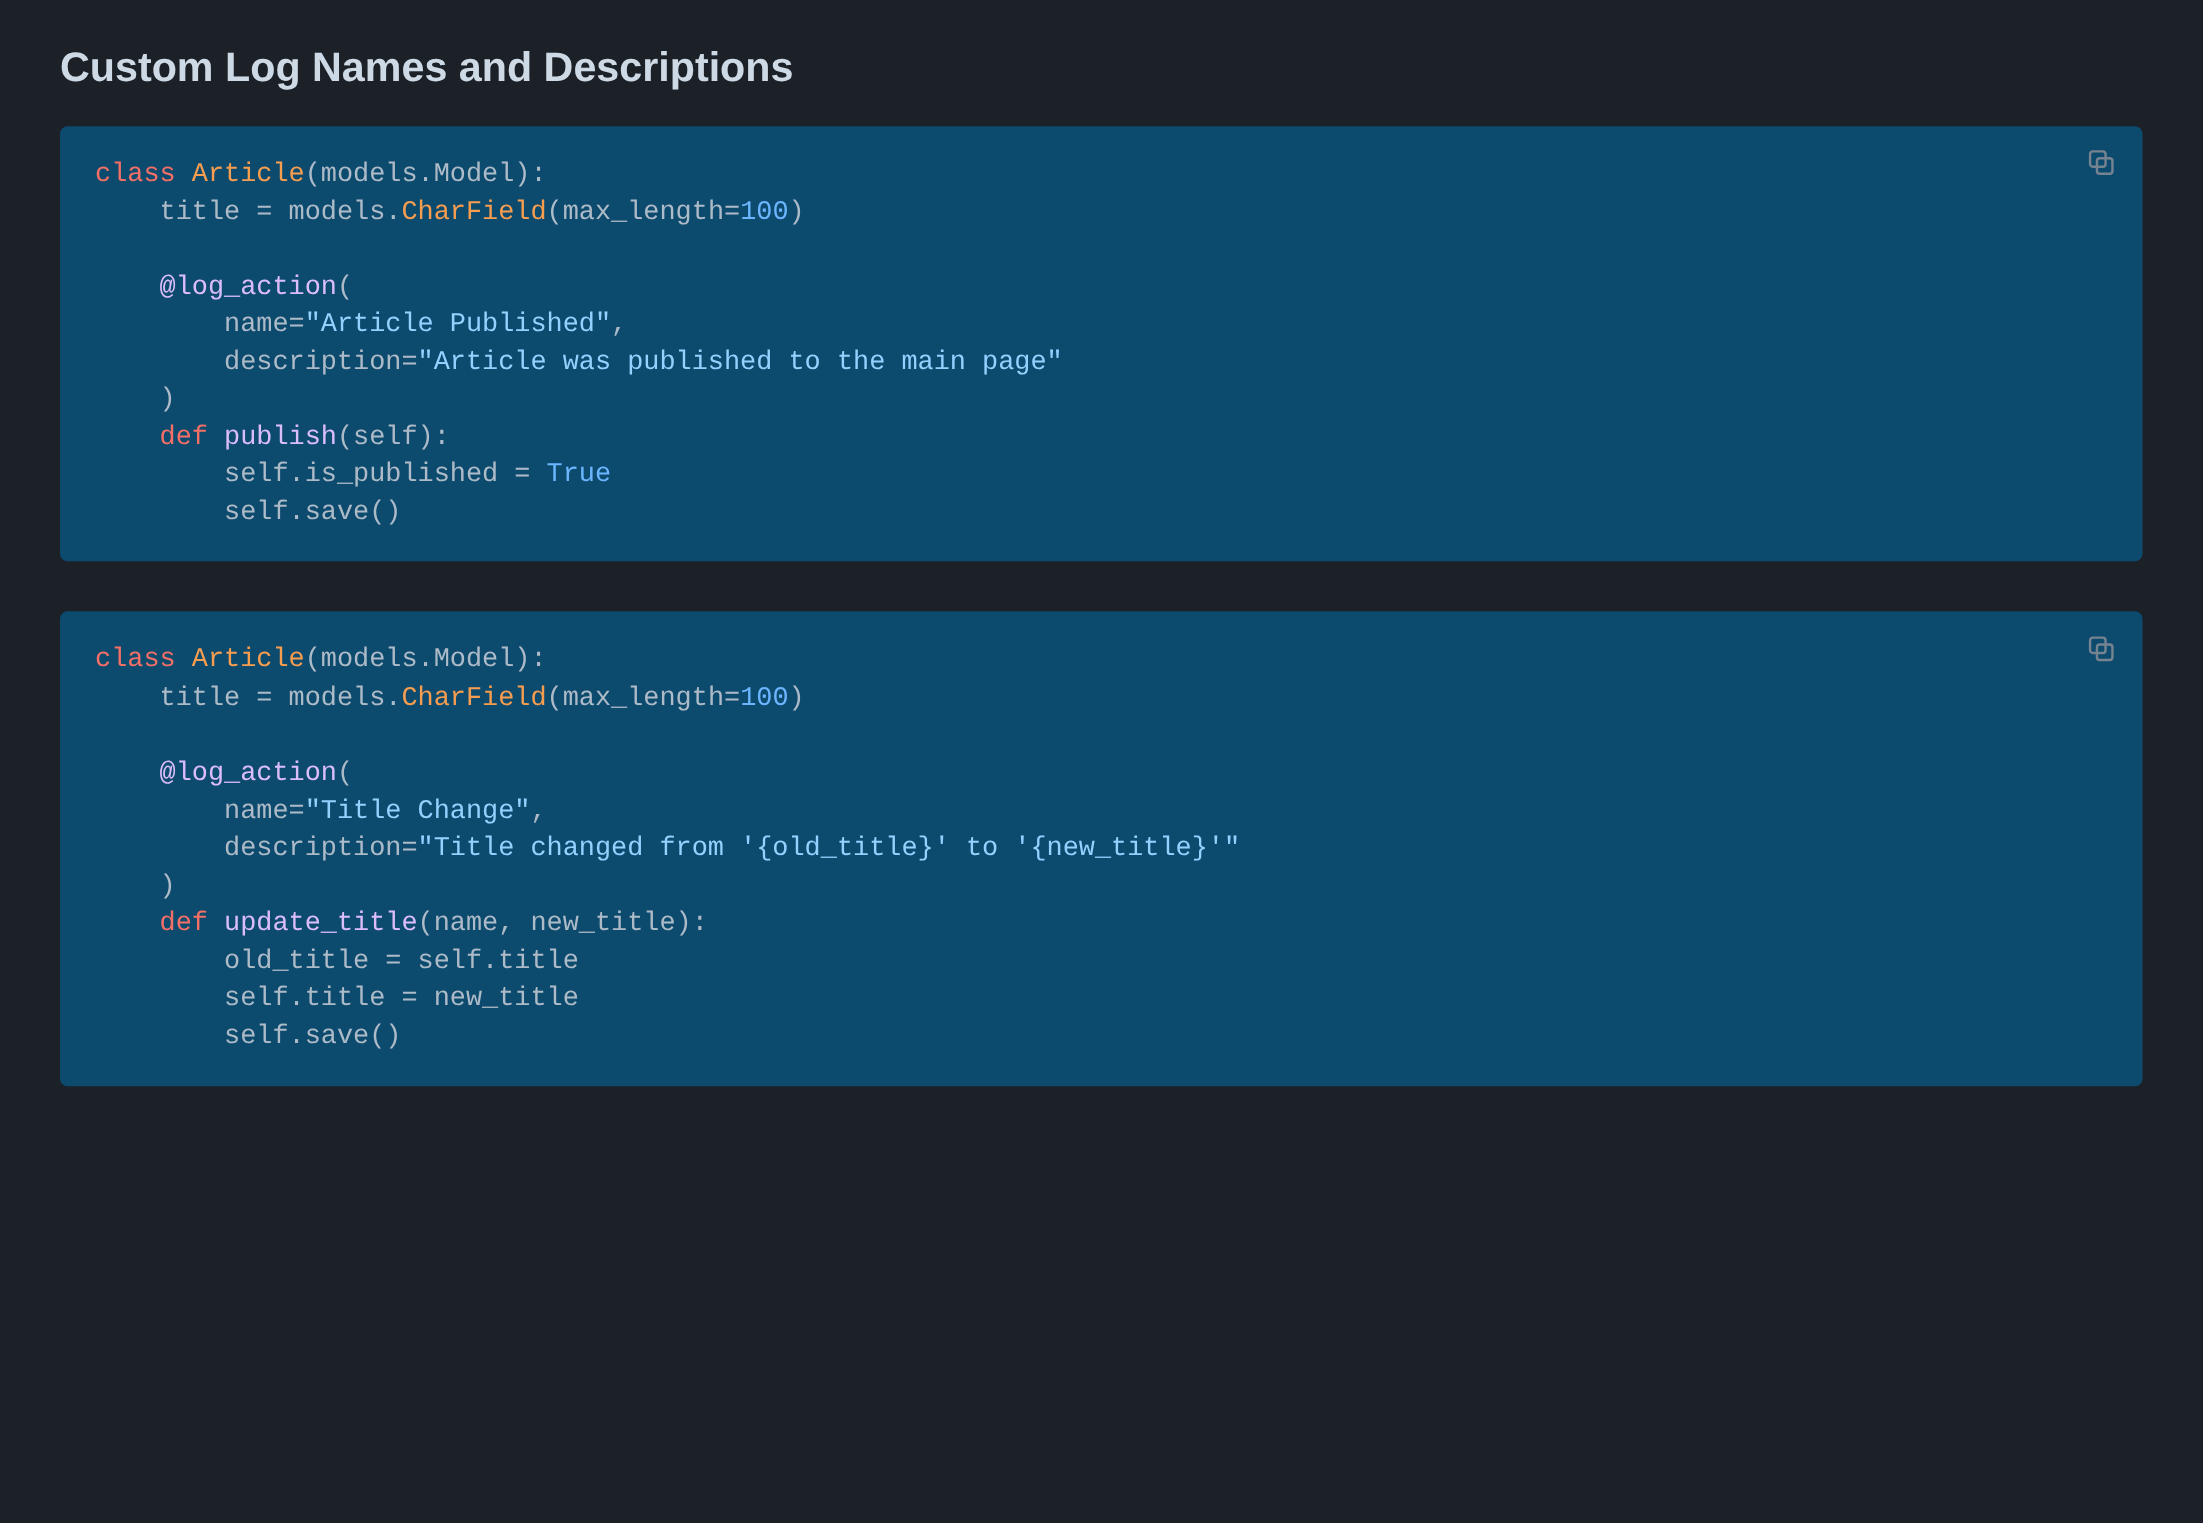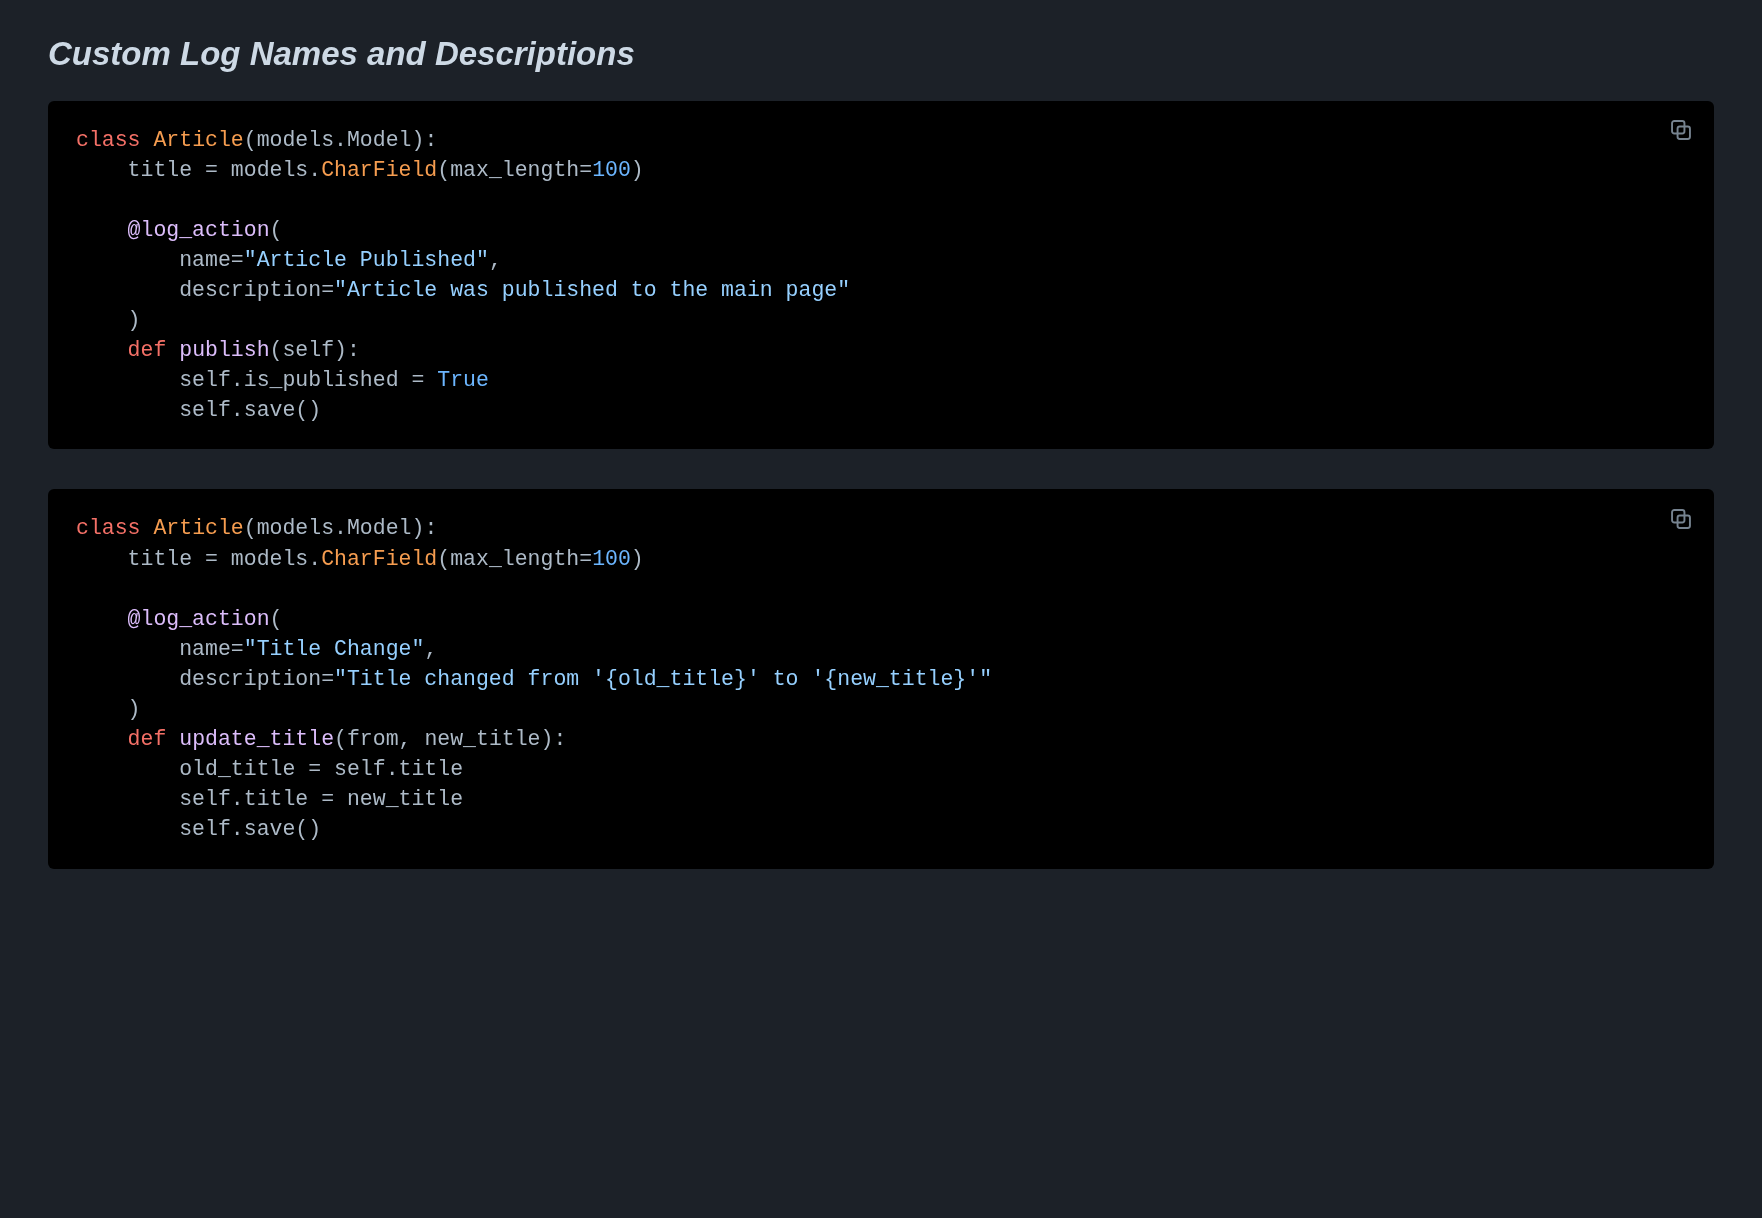--- a/index.html
+++ b/index.html
@@ -10,25 +10,24 @@
     padding: 20px 48px 40px 48px;
     font-size: 18px;
   }
   h2.section-heading {
     font-size: 33px;
     font-weight: 700;
     color: #cdd9e5;
     margin-top: 12px;
     margin-bottom: 24px;
     line-height: 1.35;
-    font-style: italic;
   }
   .code-block {
     position: relative;
-    background: #000000;
+    background: #0c4a6e;
     border-radius: 6px;
     padding: 24px 28px;
     margin-bottom: 40px;
     overflow-x: auto;
   }
   .code-block pre {
     font-family: ui-monospace, SFMono-Regular, "SF Mono", Menlo, Consolas, "Liberation Mono", monospace;
     font-size: 21.5px;
     line-height: 1.40;
     color: #adbac7;
@@ -90,18 +89,18 @@
             <rect x="1.5" y="1.5" width="9" height="9" rx="1.6" ry="1.6" fill="none" stroke="currentColor" stroke-width="1.4"></rect>
           </svg></span>
       </button>
       <pre><span class="tok-kw">class</span><span class="tok-punc"> </span><span class="tok-cls">Article</span><span class="tok-punc">(models.Model):</span>
 <span class="tok-punc">    title </span><span class="tok-punc">=</span><span class="tok-punc"> models.</span><span class="tok-cls">CharField</span><span class="tok-punc">(max_length</span><span class="tok-punc">=</span><span class="tok-num">100</span><span class="tok-punc">)</span>
 
 <span class="tok-punc">    </span><span class="tok-dec">@log_action</span><span class="tok-punc">(</span>
 <span class="tok-punc">        name</span><span class="tok-punc">=</span><span class="tok-str">"Title Change"</span><span class="tok-punc">,</span>
 <span class="tok-punc">        description</span><span class="tok-punc">=</span><span class="tok-str">"Title changed from '{old_title}' to '{new_title}'"</span>
 <span class="tok-punc">    )</span>
-<span class="tok-punc">    </span><span class="tok-kw">def</span><span class="tok-punc"> </span><span class="tok-fn">update_title</span><span class="tok-punc">(from, new_title):</span>
+<span class="tok-punc">    </span><span class="tok-kw">def</span><span class="tok-punc"> </span><span class="tok-fn">update_title</span><span class="tok-punc">(name, new_title):</span>
 <span class="tok-punc">        old_title </span><span class="tok-punc">=</span><span class="tok-punc"> self.title</span>
 <span class="tok-punc">        self.title </span><span class="tok-punc">=</span><span class="tok-punc"> new_title</span>
 <span class="tok-punc">        self.save()</span></pre>
     </div>
   </div>
 
 </body></html>

